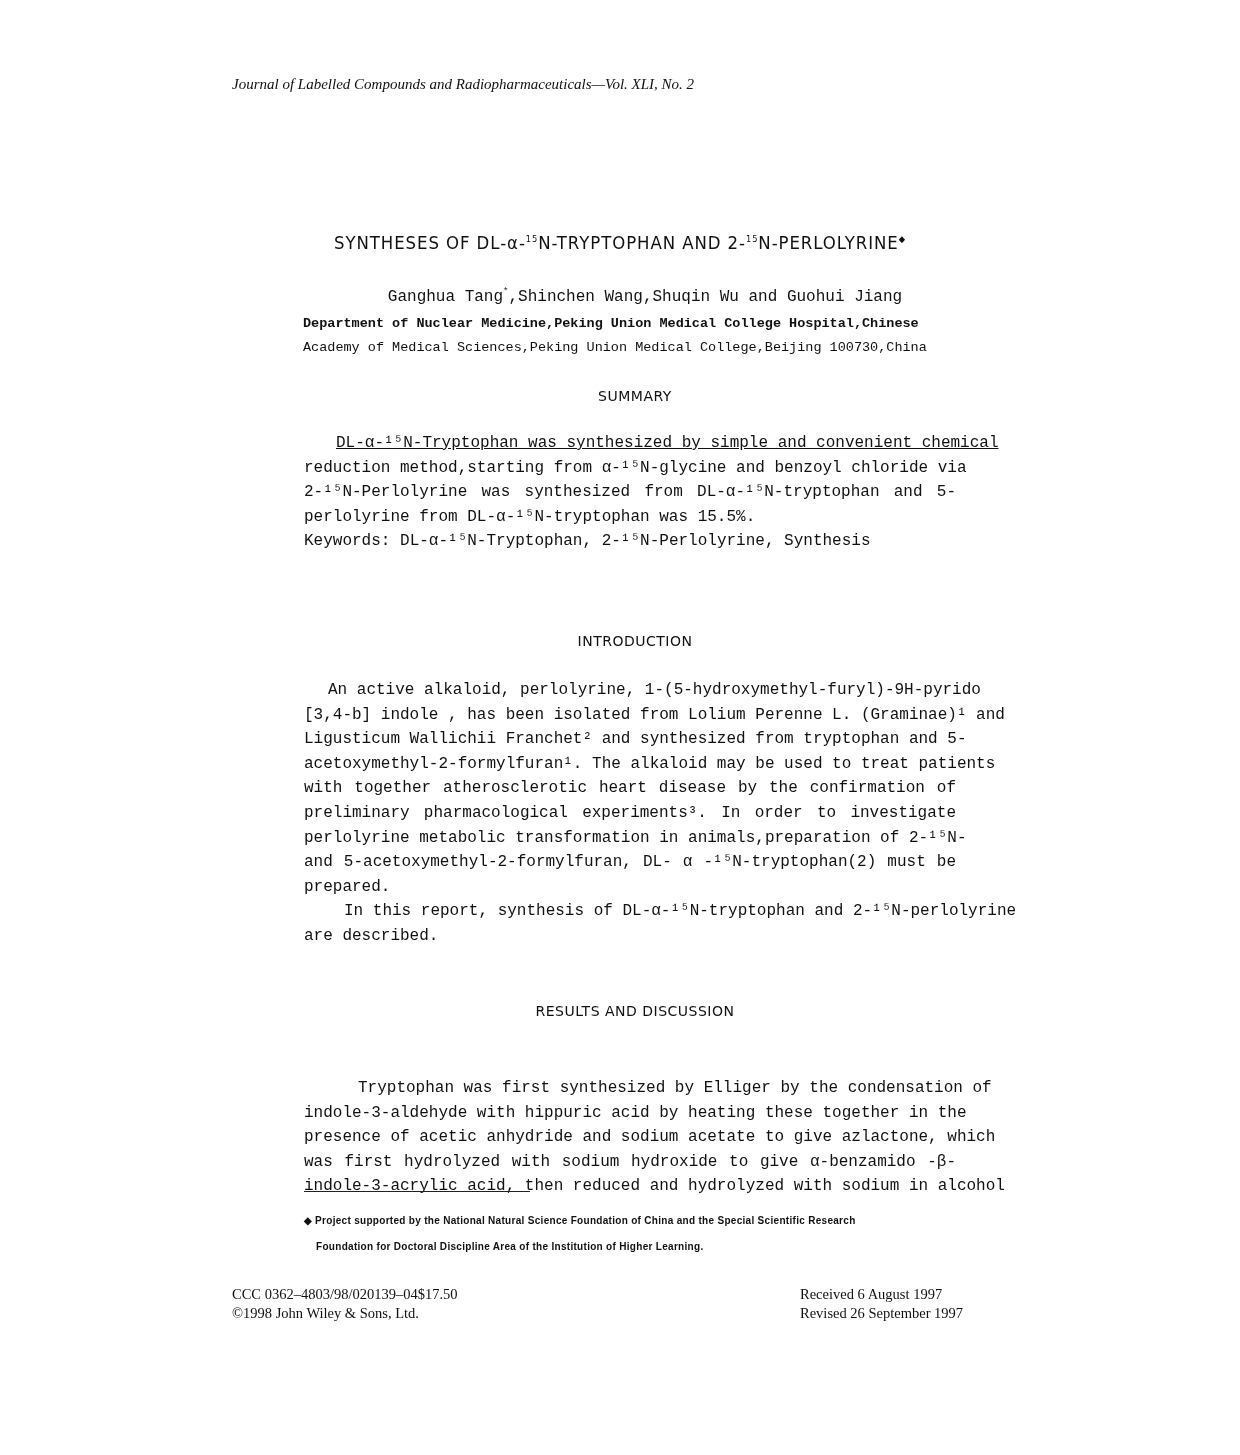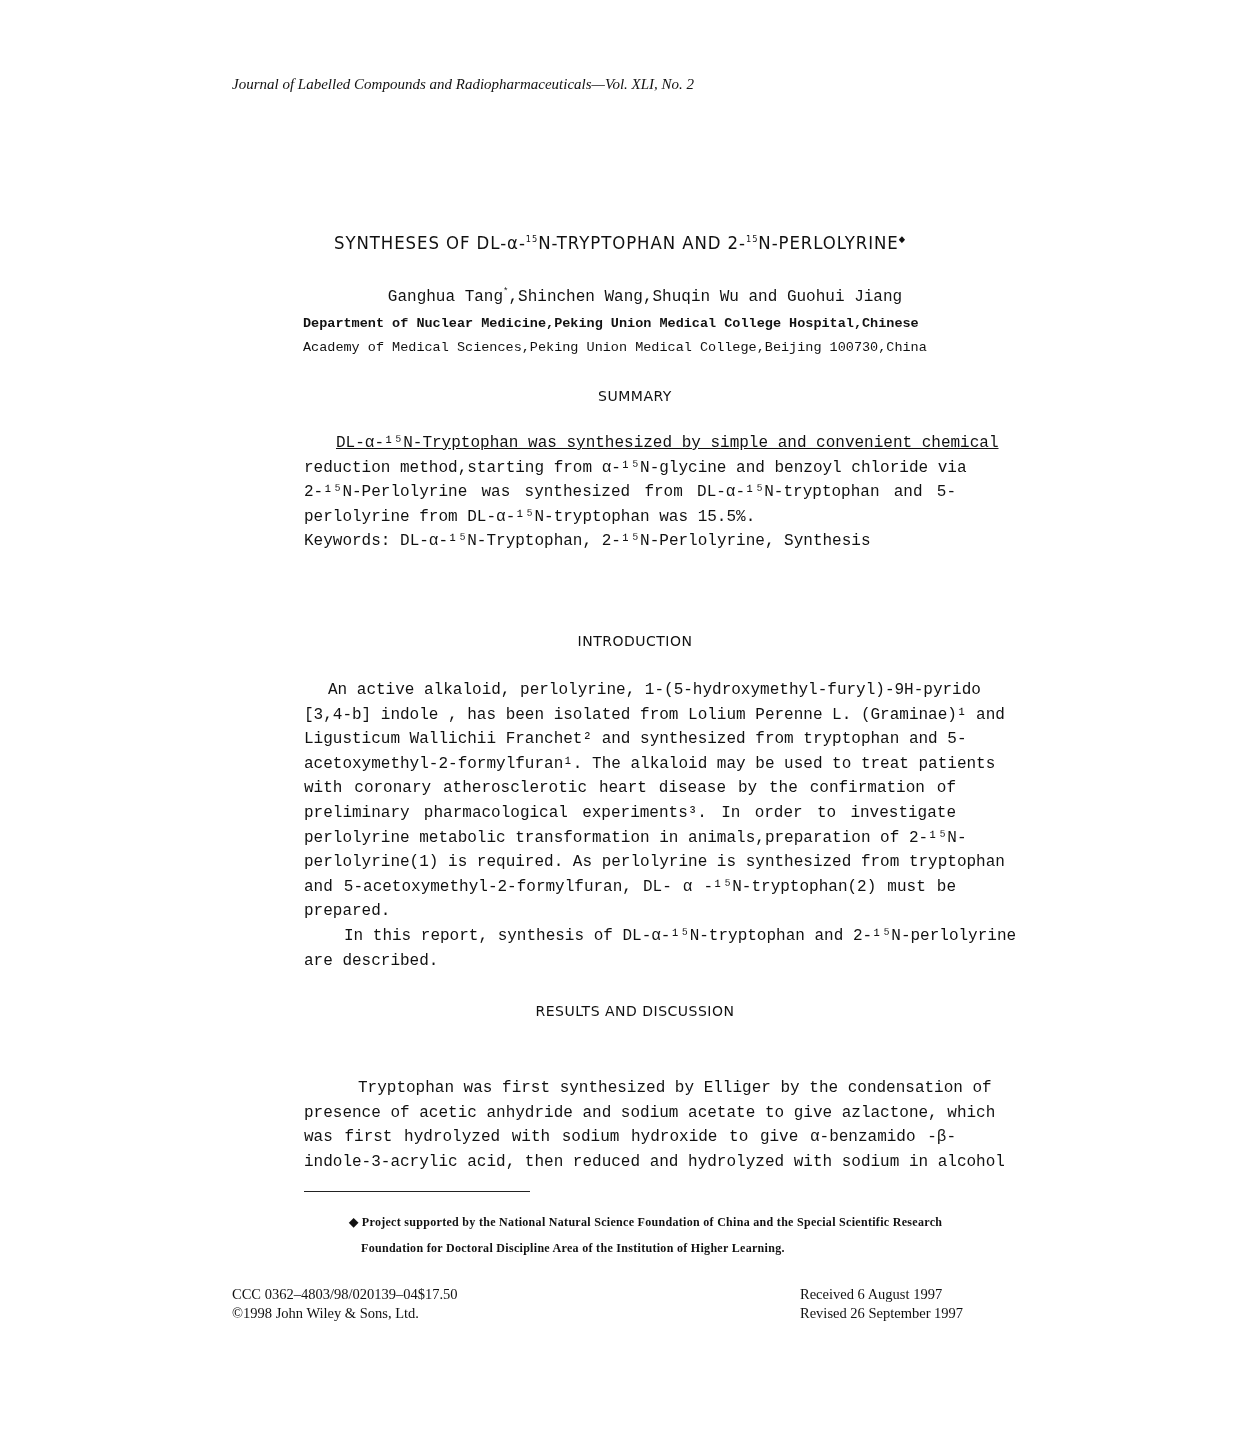--- a/index.html
+++ b/index.html
@@ -10,21 +10,21 @@
   .running-head { left: 232px; top: 76px; font-size: 15px; }
   .title { left: 0; width: 1240px; top: 232px; text-align: center; font-size: 18px; letter-spacing: 1px; font-family: "DejaVu Sans", sans-serif; transform: scaleX(0.92); }
   .authors { left: 0; width: 1290px; top: 288px; text-align: center; font-size: 16px; font-family: "Liberation Mono", monospace; }
   .affil { left: 303px; width: 660px; font-size: 13.5px; font-family: "Liberation Mono", monospace; letter-spacing: 0px; }
   .heading { left: 0; width: 1270px; text-align: center; font-size: 14px; font-family: "DejaVu Sans", sans-serif; letter-spacing: 0.5px; }
   .para { left: 304px; width: 652px; font-size: 16px; line-height: 24.6px; font-family: "Liberation Mono", monospace; text-align: justify; }
   .para .line { display: block; text-align: justify; text-align-last: justify; white-space: nowrap; }
   .para .last { text-align-last: left; }
   sup { font-size: 9px; vertical-align: 7px; line-height: 0; }
   .rule { left: 304px; top: 1191px; width: 226px; height: 0; border-top: 1.5px solid #222; }
-  .footnote { left: 304px; width: 660px; font-size: 12px; font-family: Liberation Serif, serif; font-weight: bold; letter-spacing: 0.3px; margin-left: 45px; }
+  .footnote { left: 304px; width: 660px; font-size: 10px; font-family: Liberation Sans, sans-serif; font-weight: bold; letter-spacing: 0.3px; }
   .ccc { left: 232px; top: 1285px; font-size: 14.5px; line-height: 19px; }
   .received { left: 800px; width: 223px; top: 1285px; font-size: 14.5px; line-height: 19px; text-align: left; }
 </style>
 </head>
 <body>
 
 <div class="abs running-head serif-it">Journal of Labelled Compounds and Radiopharmaceuticals—Vol. XLI,  No. 2</div>
 
 <div class="abs title"><span>SYNTHESES OF DL-α-</span><sup>15</sup><span>N-TRYPTOPHAN AND 2-</span><sup>15</sup><span>N-PERLOLYRINE</span><sup>◆</sup></div>
 
@@ -43,34 +43,34 @@
   <span class="line last"><span>Keywords:</span> <span>DL-α-¹⁵N-Tryptophan, 2-¹⁵N-Perlolyrine, Synthesis</span></span>
 </div>
 
 <div class="abs heading" style="top:633px;">INTRODUCTION</div>
 
 <div class="abs para" style="top:678px;">
   <span class="line" style="padding-left:24px;">An active alkaloid, perlolyrine, 1-(5-hydroxymethyl-furyl)-9H-pyrido</span>
   <span class="line">[3,4-b] indole , has been isolated from Lolium Perenne L. (Graminae)¹ and</span>
   <span class="line">Ligusticum Wallichii Franchet² and synthesized from tryptophan and 5-</span>
   <span class="line">acetoxymethyl-2-formylfuran¹. The alkaloid may be used to treat patients</span>
-  <span class="line">with coronary atherosclerotic heart disease by the confirmation of</span>
+  <span class="line">with together atherosclerotic heart disease by the confirmation of</span>
   <span class="line">preliminary pharmacological experiments³. In order to investigate</span>
   <span class="line">perlolyrine metabolic transformation in animals,preparation of 2-¹⁵N-</span>
-  <span class="line">perlolyrine(1) is required. As perlolyrine is synthesized from tryptophan</span>
   <span class="line">and 5-acetoxymethyl-2-formylfuran, DL- α -¹⁵N-tryptophan(2) must be</span>
   <span class="line last">prepared.</span>
   <span class="line" style="padding-left:40px;">In this report, synthesis of DL-α-¹⁵N-tryptophan and 2-¹⁵N-perlolyrine</span>
   <span class="line last">are described.</span>
 </div>
 
 <div class="abs heading" style="top:1003px;">RESULTS AND DISCUSSION</div>
 
 <div class="abs para" style="top:1046px;">
   <span class="line" style="padding-left:54px;margin-top:30px;">Tryptophan was first synthesized by Elliger by the condensation of</span>
+  <span class="line">indole-3-aldehyde with hippuric acid by heating these together in the</span>
   <span class="line">presence of acetic anhydride and sodium acetate to give azlactone, which</span>
   <span class="line">was first hydrolyzed with sodium hydroxide to give α-benzamido -β-</span>
   <span class="line">indole-3-acrylic acid, then reduced and hydrolyzed with sodium in alcohol</span>
 </div>
 
 <div class="abs rule"></div>
 
 <div class="abs footnote" style="top:1215px;"><span>◆</span> <span>Project supported by the National Natural Science Foundation of China and the Special Scientific Research</span></div>
 <div class="abs footnote" style="top:1241px; left:316px;">Foundation for Doctoral Discipline Area of the Institution of Higher Learning.</div>
 

